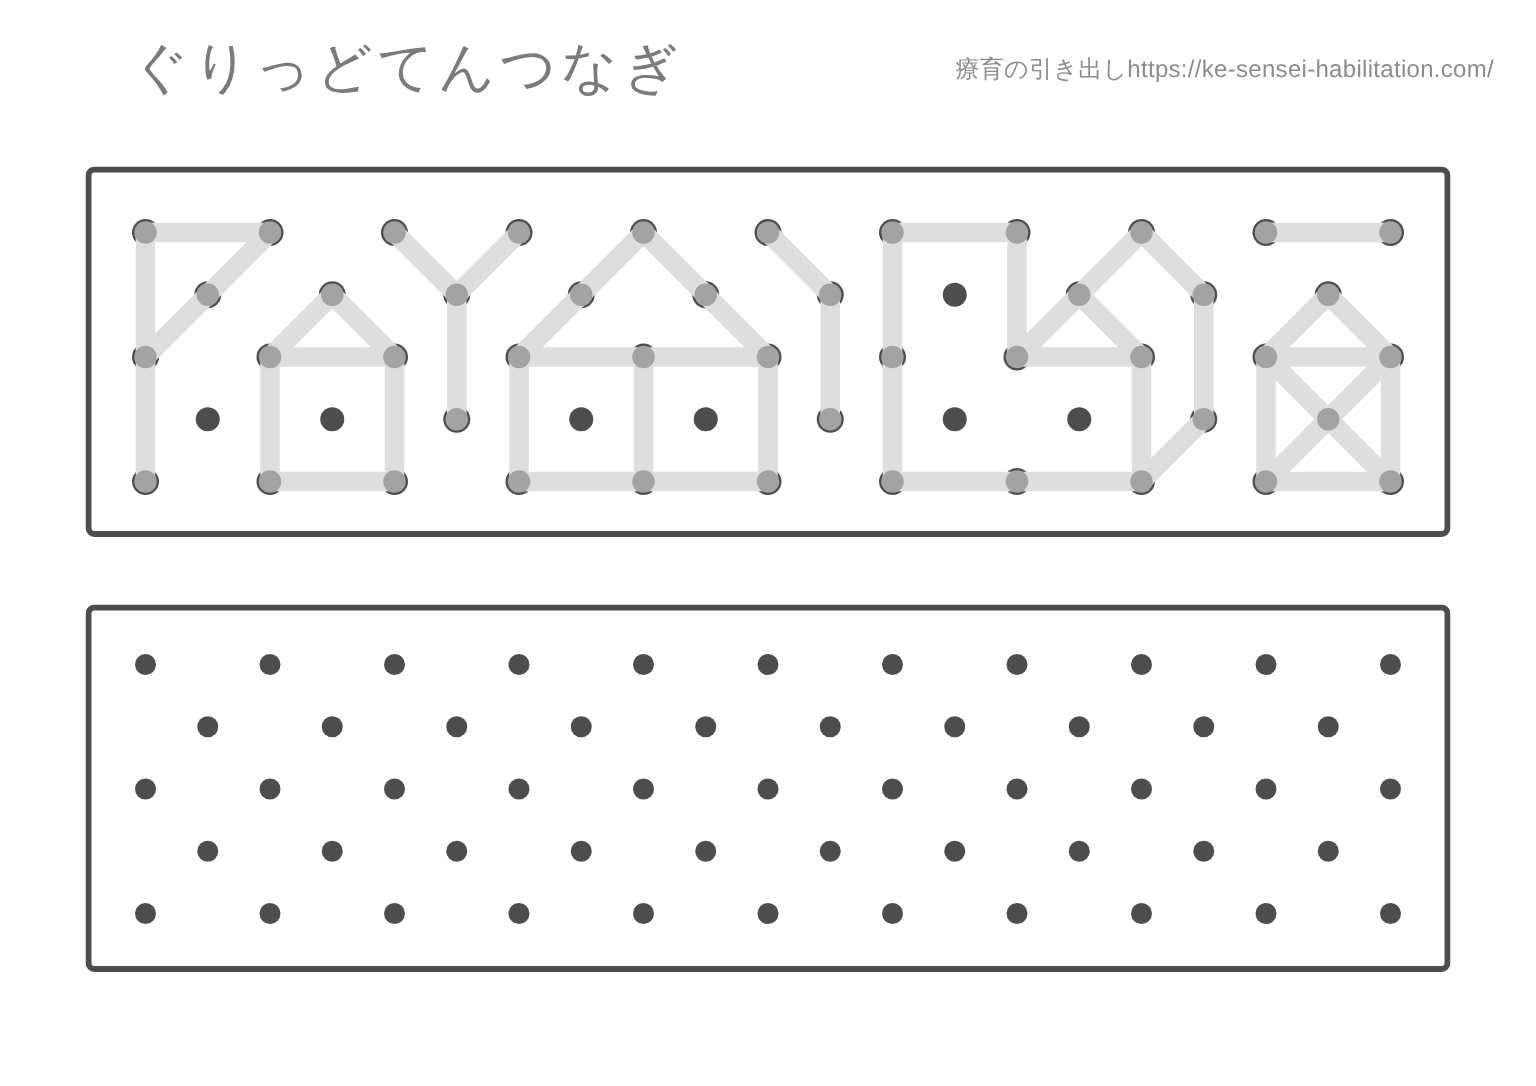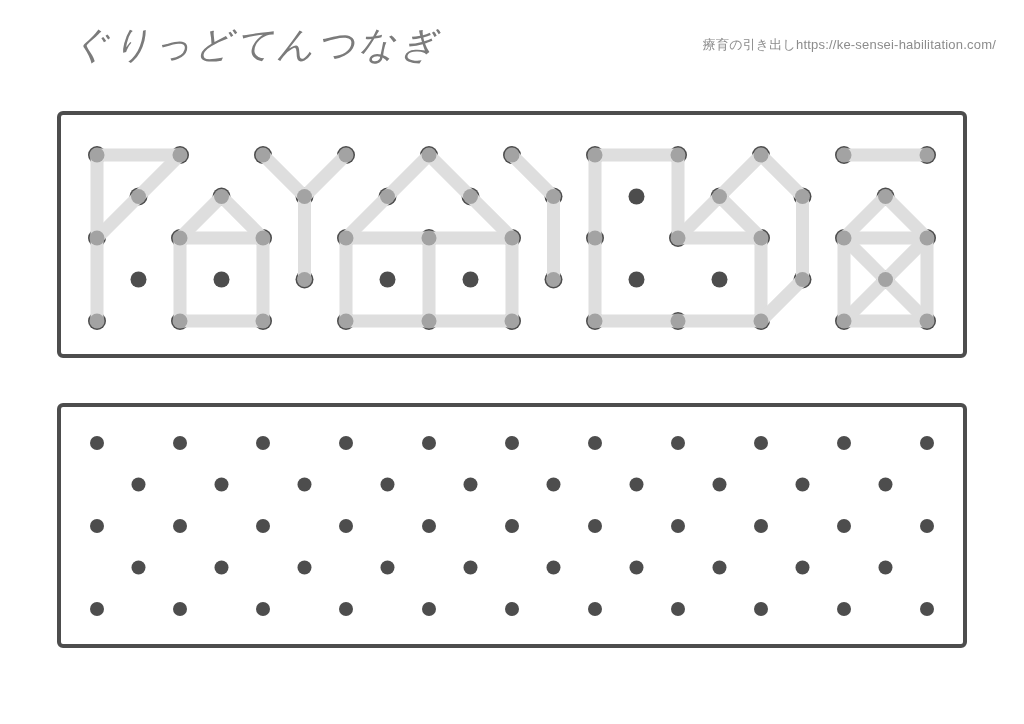--- a/index.html
+++ b/index.html
@@ -2,28 +2,27 @@
 <html><head>
 <meta charset="utf-8">
 <style>
   html,body{margin:0;padding:0;}
   body{
     width:1024px;height:724px;position:relative;overflow:hidden;
     background:#ffffff;
     font-family:"Liberation Sans","DejaVu Sans",sans-serif;
   }
   .page-title{
-    position:absolute;left:72px;top:20px;
+    position:absolute;left:88px;top:20px;
     font-size:37px;letter-spacing:3px;font-weight:400;
     white-space:nowrap;
-    font-style:italic;
   }
   .credit-text{
     position:absolute;right:28px;top:36px;
-    font-size:13px;letter-spacing:0.2px;
+    font-size:16px;letter-spacing:0.2px;
     white-space:nowrap;
   }
   svg.panel{position:absolute;display:block;}
   #sample-panel{left:57px;top:111px;}
   #practice-panel{left:57px;top:403px;}
 </style>
 </head>
 <body style="background: rgb(255, 255, 255);">
 
 <div class="page-title" style="color: rgb(123, 123, 123);">ぐりっどてんつなぎ</div>

